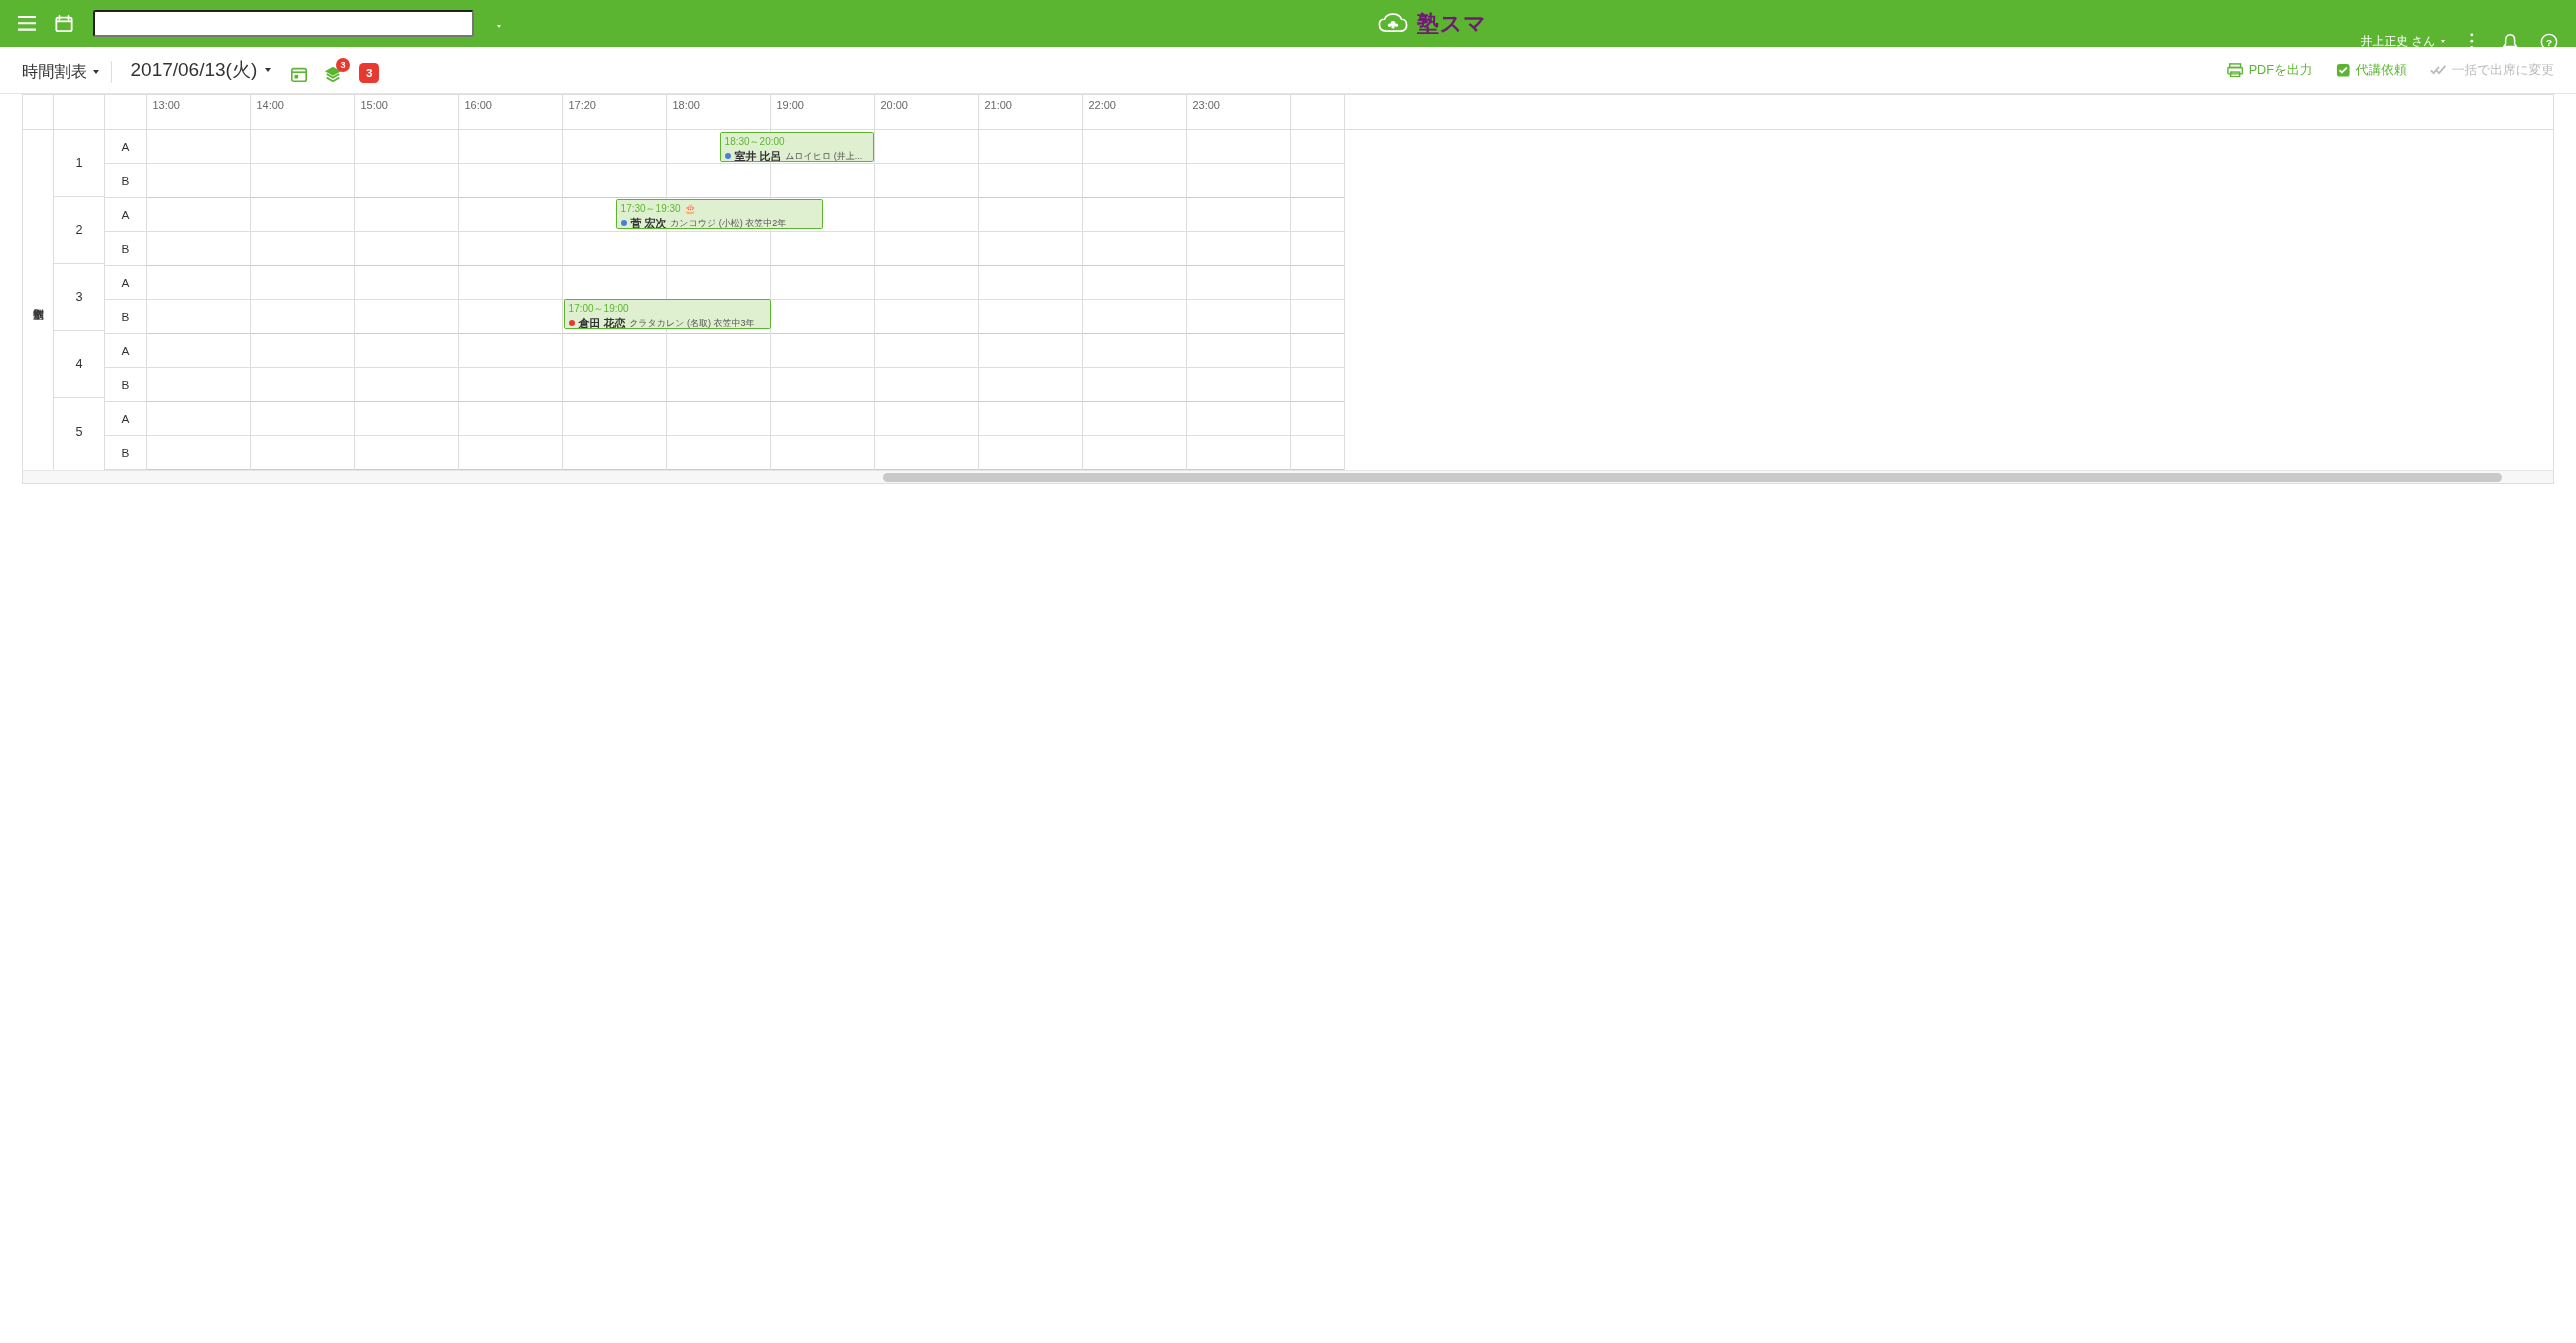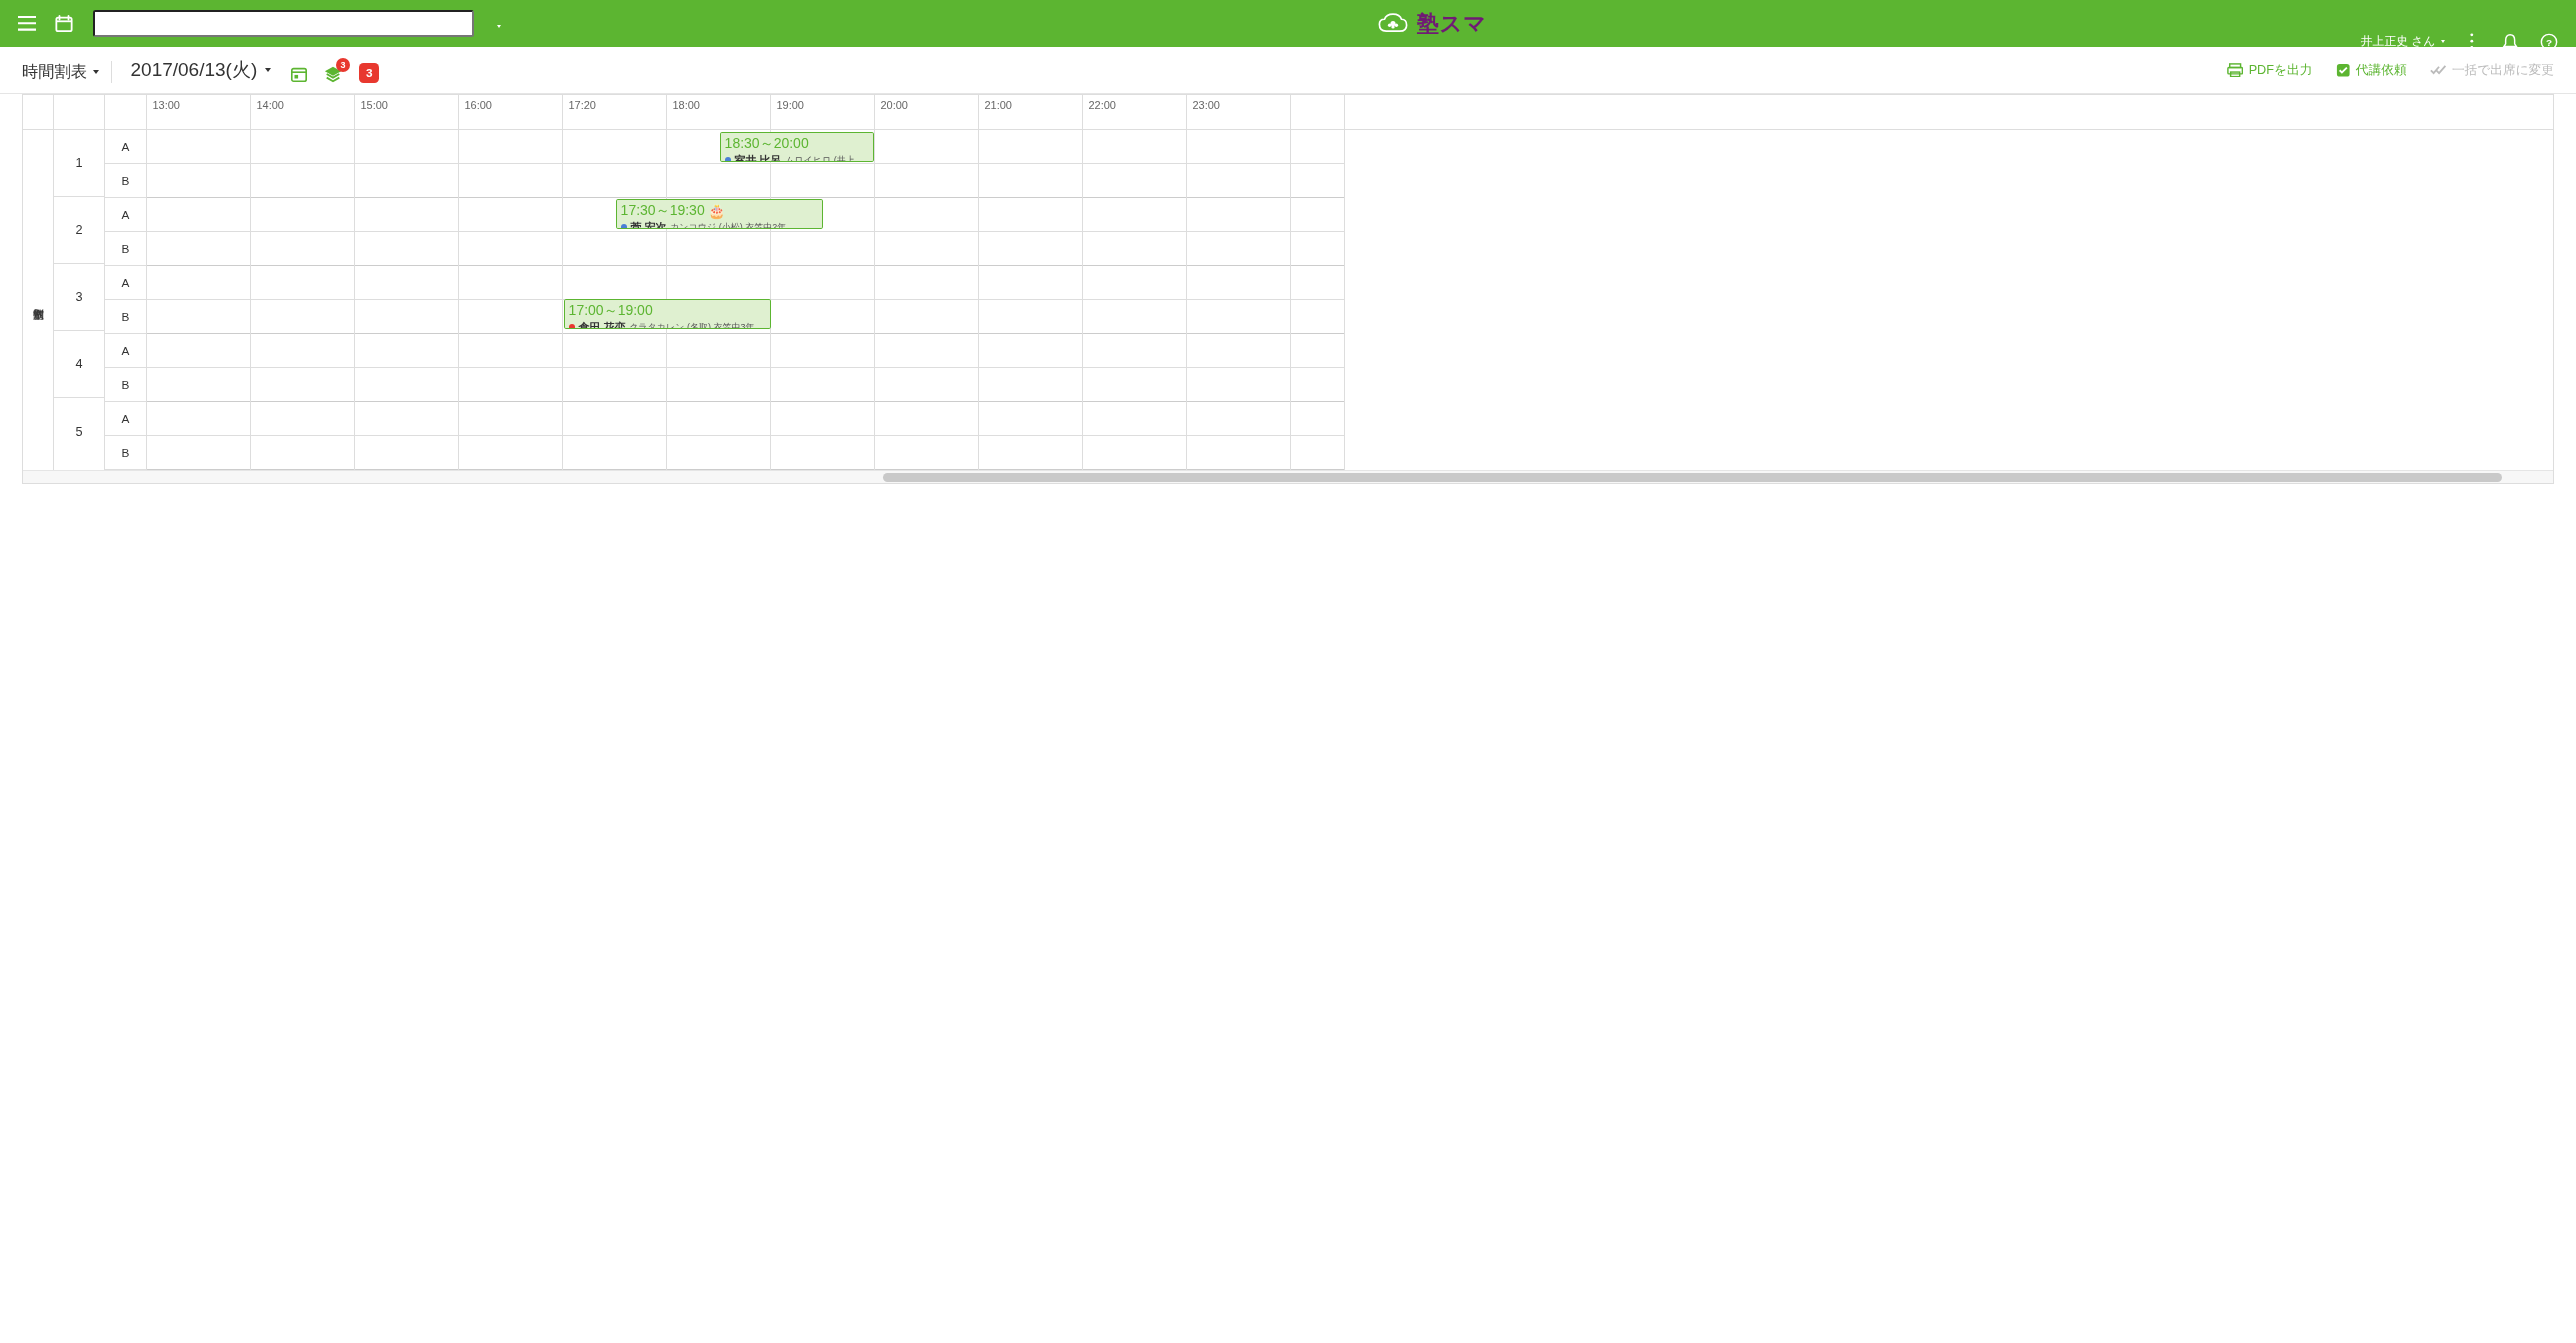--- a/index.html
+++ b/index.html
@@ -50,21 +50,21 @@
 
 .grid-main { flex: 1; position: relative; overflow: hidden; }
 .grid-bg { display: flex; }
 .hour-col { width: 104px; flex-shrink: 0; border-right: 0.9px solid #ddd; }
 .grid-row { height: 34px; border-bottom: 0.9px solid #ddd; }
 .grid-row:last-child { border-bottom: none; }
 .grid-row.thick { border-bottom: 0.9px solid #ccc; }
 
 
 .event { position: absolute; background: #dff0d0; border: 0.9px solid #5cb531; border-radius: 1.8px; padding: 1.8px 3.6px; font-size: 10px; cursor: pointer; overflow: hidden; }
-.event .time { color: #5cb531; font-size: 14px; display: flex; align-items: center; gap: 3.6px; }
+.event .time { color: #5cb531; font-size: 10px; display: flex; align-items: center; gap: 3.6px; }
 .event .name-line { display: flex; align-items: center; gap: 3.6px; white-space: nowrap; }
 .dot { width: 6.3px; height: 6.3px; border-radius: 50%; flex-shrink: 0; }
 .dot.blue { background: #4a7fd6; }
 .dot.red { background: #e8382f; }
 .ev-name { font-size: 11px; }
 .ev-sub { font-size: 9px; color: #555; }
 
 
 .scrollbar-h { height: 12.7px; background: #f7f7f7; border-top: 0.9px solid #e5e5e5; position: relative; }
 .scroll-thumb { position: absolute; left: 34%; top: 1.8px; height: 9px; width: 64%; background: #c9c9c9; border-radius: 4.5px; }

